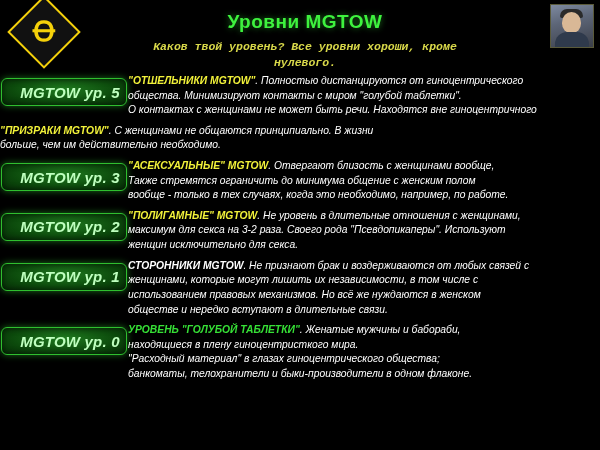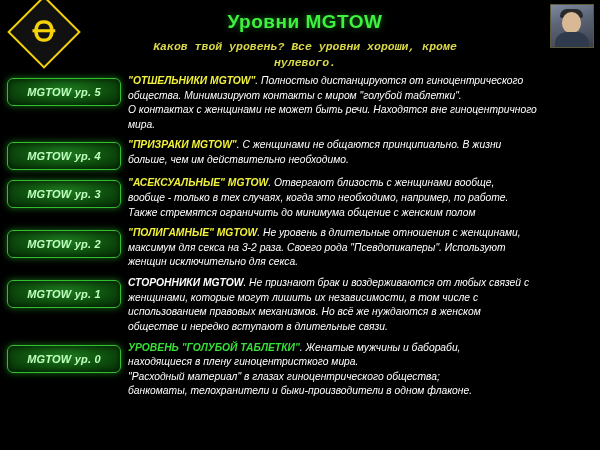--- a/index.html
+++ b/index.html
@@ -131,25 +131,26 @@
     width: 112px;
     height: 26px;
     border-radius: 6px;
     background: radial-gradient(ellipse at 50% 40%, #1f7a1f 0%, #0c4a0c 60%, #062d06 100%);
     border: 1px solid #2fbf2f;
     box-shadow: 0 0 7px rgba(47,200,47,0.55), inset 0 0 6px rgba(0,0,0,0.6);
     display: flex;
     align-items: center;
     justify-content: center;
     color: #bfffbf;
-    font-size: 11px;
+    font-size: 15px;
     font-weight: bold;
     font-style: italic;
     letter-spacing: 0.2px;
     white-space: nowrap;
+    padding-left: 12px;
   }
   .desc-cell {
     flex: 1 1 auto;
     color: #ffffff;
     font-size: 10.3px;
     font-style: italic;
     line-height: 1.42;
     padding-top: 6px;
     padding-right: 4px;
   }
@@ -185,40 +186,36 @@
 
   <div class="rows" id="rows">
       <div class="row">
         <div class="badge-cell">
           <div class="badge">MGTOW ур. 5</div>
         </div>
         <div class="desc-cell">
           <span class="desc-line"><span class="lead">"ОТШЕЛЬНИКИ MGTOW"</span><span>. Полностью дистанцируются от гиноцентрического</span></span>
           <span class="desc-line">общества. Минимизируют контакты с миром "голубой таблетки".</span>
           <span class="desc-line">О контактах с женщинами не может быть речи. Находятся вне гиноцентричного</span>
-          <span class="desc-line">мира.</span>
-        </div>
-      </div>
-      <div class="row">
-        <div class="badge-cell">
-          <div class="badge">MGTOW ур. 4</div>
-        </div>
+        </div>
+      </div>
+      <div class="row">
         <div class="desc-cell">
           <span class="desc-line"><span class="lead">"ПРИЗРАКИ MGTOW"</span><span>. С женщинами не общаются принципиально. В жизни</span></span>
           <span class="desc-line">больше, чем им действительно необходимо.</span>
         </div>
       </div>
       <div class="row">
         <div class="badge-cell">
           <div class="badge">MGTOW ур. 3</div>
         </div>
         <div class="desc-cell">
           <span class="desc-line"><span class="lead">"АСЕКСУАЛЬНЫЕ" MGTOW</span><span>. Отвергают близость с женщинами вообще,</span></span>
+          <span class="desc-line">Также стремятся ограничить до минимума общение с женским полом</span>
           <span class="desc-line">вообще - только в тех случаях, когда это необходимо, например, по работе.</span>
-          <span class="desc-line">Также стремятся ограничить до минимума общение с женским полом</span>
         </div>
       </div>
       <div class="row">
         <div class="badge-cell">
           <div class="badge">MGTOW ур. 2</div>
         </div>
         <div class="desc-cell">
           <span class="desc-line"><span class="lead">"ПОЛИГАМНЫЕ" MGTOW</span><span>. Не уровень в длительные отношения с женщинами,</span></span>
           <span class="desc-line">максимум для секса на 3-2 раза. Своего рода "Псевдопикаперы". Используют</span>
           <span class="desc-line">женщин исключительно для секса.</span>

